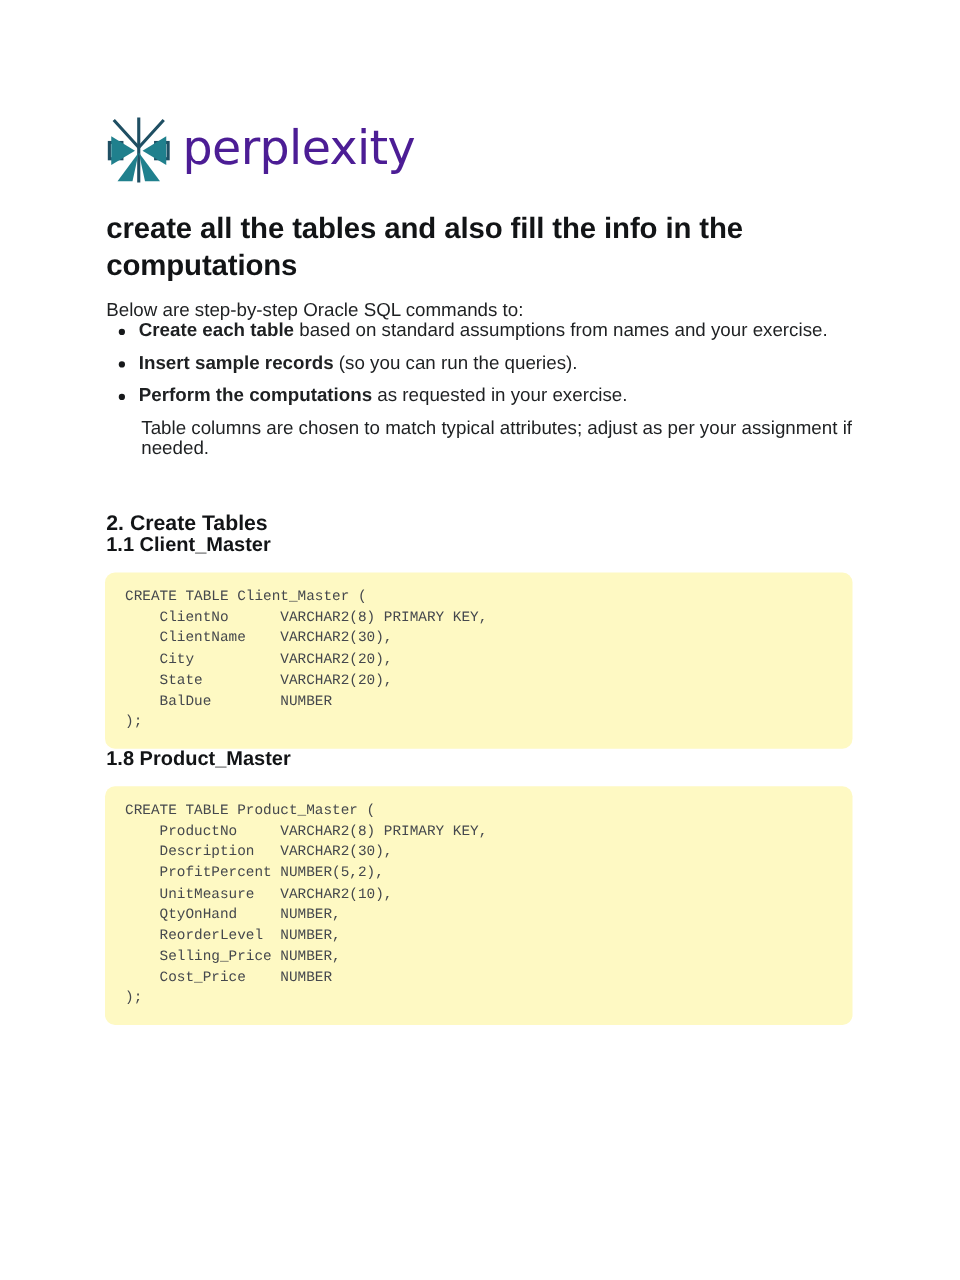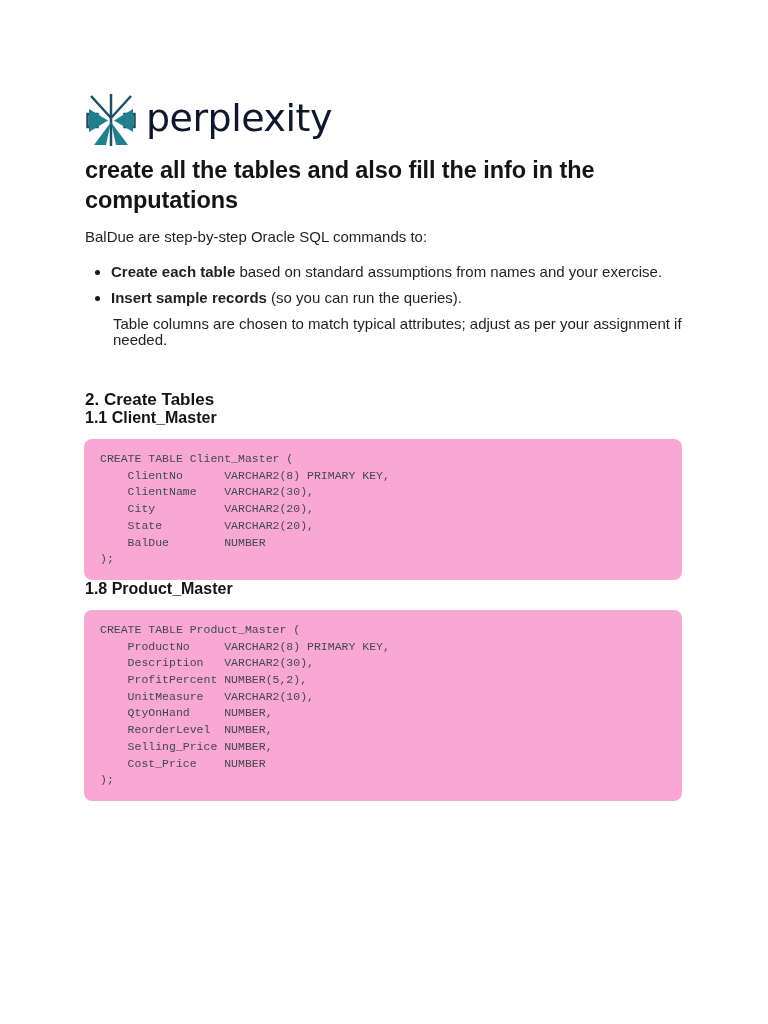--- a/index.html
+++ b/index.html
@@ -25,45 +25,44 @@
     align-items: center;
     gap: 9px;
     height: 56px;
   }
   .logo-mark { width: 52px; height: 56px; flex: 0 0 auto; }
   .logo-word {
     font-family: "DejaVu Sans", sans-serif;
     font-size: 38px;
     font-weight: 500;
     letter-spacing: -0.5px;
-    color: #0f172a;
+    color: #4c1d95;
     line-height: 56px;
     transform: translateY(-2px);
   }
   
   h1.title {
-    margin-top: 8px;
+    margin-top: 20px;
     font-size: 23.5px;
     line-height: 29.5px;
     font-weight: 700;
     color: #121416;
     letter-spacing: -0.1px;
   }
   h1.title span { display: block; }
   
   p.intro {
     margin-top: 14px;
     font-size: 15px;
     line-height: 16px;
     color: #1e2022;
   }
   
   ul.points {
     list-style: none;
-    margin-top: 19px;
     margin-bottom: 10px;
   }
   ul.points li {
     position: relative;
     padding-left: 26px;
     font-size: 15px;
     line-height: 16px;
     margin-bottom: 10px;
     color: #1e2022;
   }
@@ -93,21 +92,21 @@
   h3.subsection {
     font-size: 16px;
     line-height: 17px;
     font-weight: 700;
     color: #121416;
   }
   pre.code {
     margin-top: 13px;
     margin-left: -1px;
     width: 598px;
-    background: #f9a8d4;
+    background: #fef9c3;
     border-radius: 8px;
     padding: 12px 16px;
     font-family: "Liberation Mono", "DejaVu Sans Mono", monospace;
     font-size: 11.5px;
     line-height: 16.7px;
     color: #45484d;
     white-space: pre;
     overflow: hidden;
   }
 </style>
@@ -132,28 +131,31 @@
       </g>
     </svg>
     <span class="logo-word">perplexity</span>
   </div>
 
   <h1 class="title">
     <span>create all the tables and also fill the info in the</span>
     <span>computations</span>
   </h1>
 
-  <p class="intro">BalDue are step-by-step Oracle SQL commands to:</p>
+  <p class="intro">Below are step-by-step Oracle SQL commands to:</p>
 
   <ul class="points">
     <li>
       <span class="dot"></span><b>Create each table</b><span> based on standard assumptions from names and your exercise.</span>
     </li>
     <li>
       <span class="dot"></span><b>Insert sample records</b><span> (so you can run the queries).</span>
+    </li>
+    <li>
+      <span class="dot"></span><b>Perform the computations</b><span> as requested in your exercise.</span>
     </li>
   </ul>
 
   <p class="note">Table columns are chosen to match typical attributes; adjust as per your assignment if needed.</p>
 
   <h2 class="section">2. Create Tables</h2>
 
   <h3 class="subsection">1.1 Client_Master</h3>
 
   <pre class="code">CREATE TABLE Client_Master (

